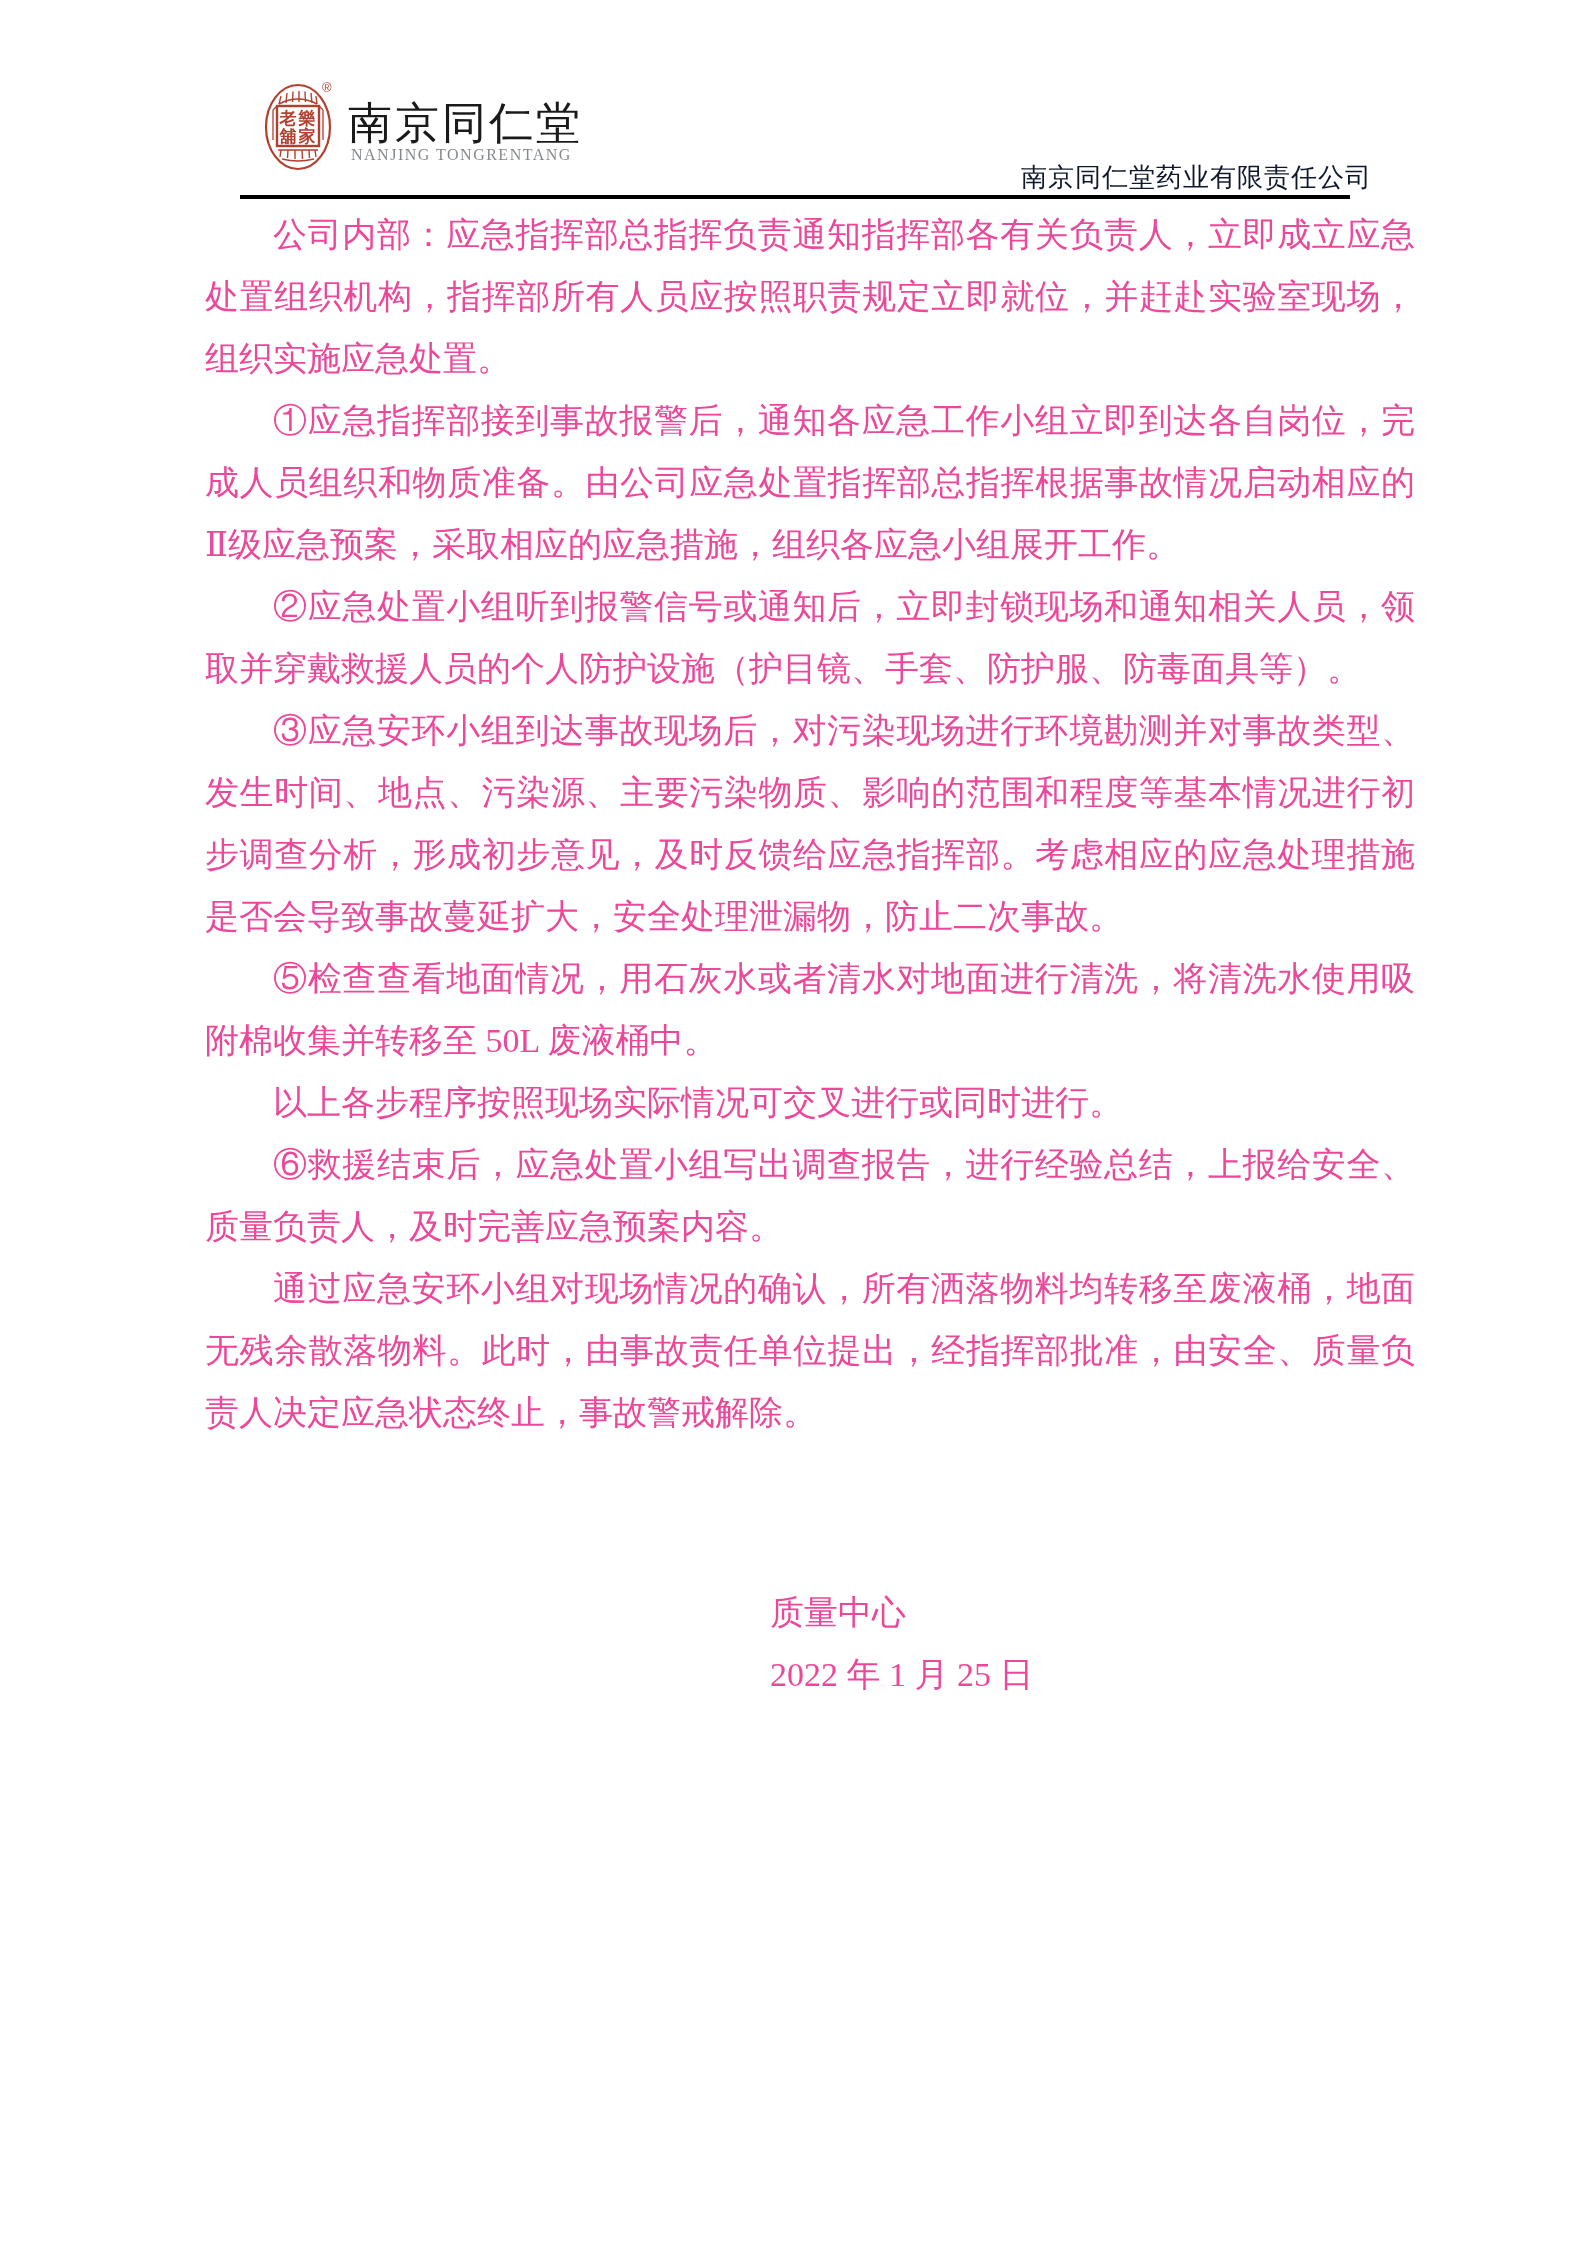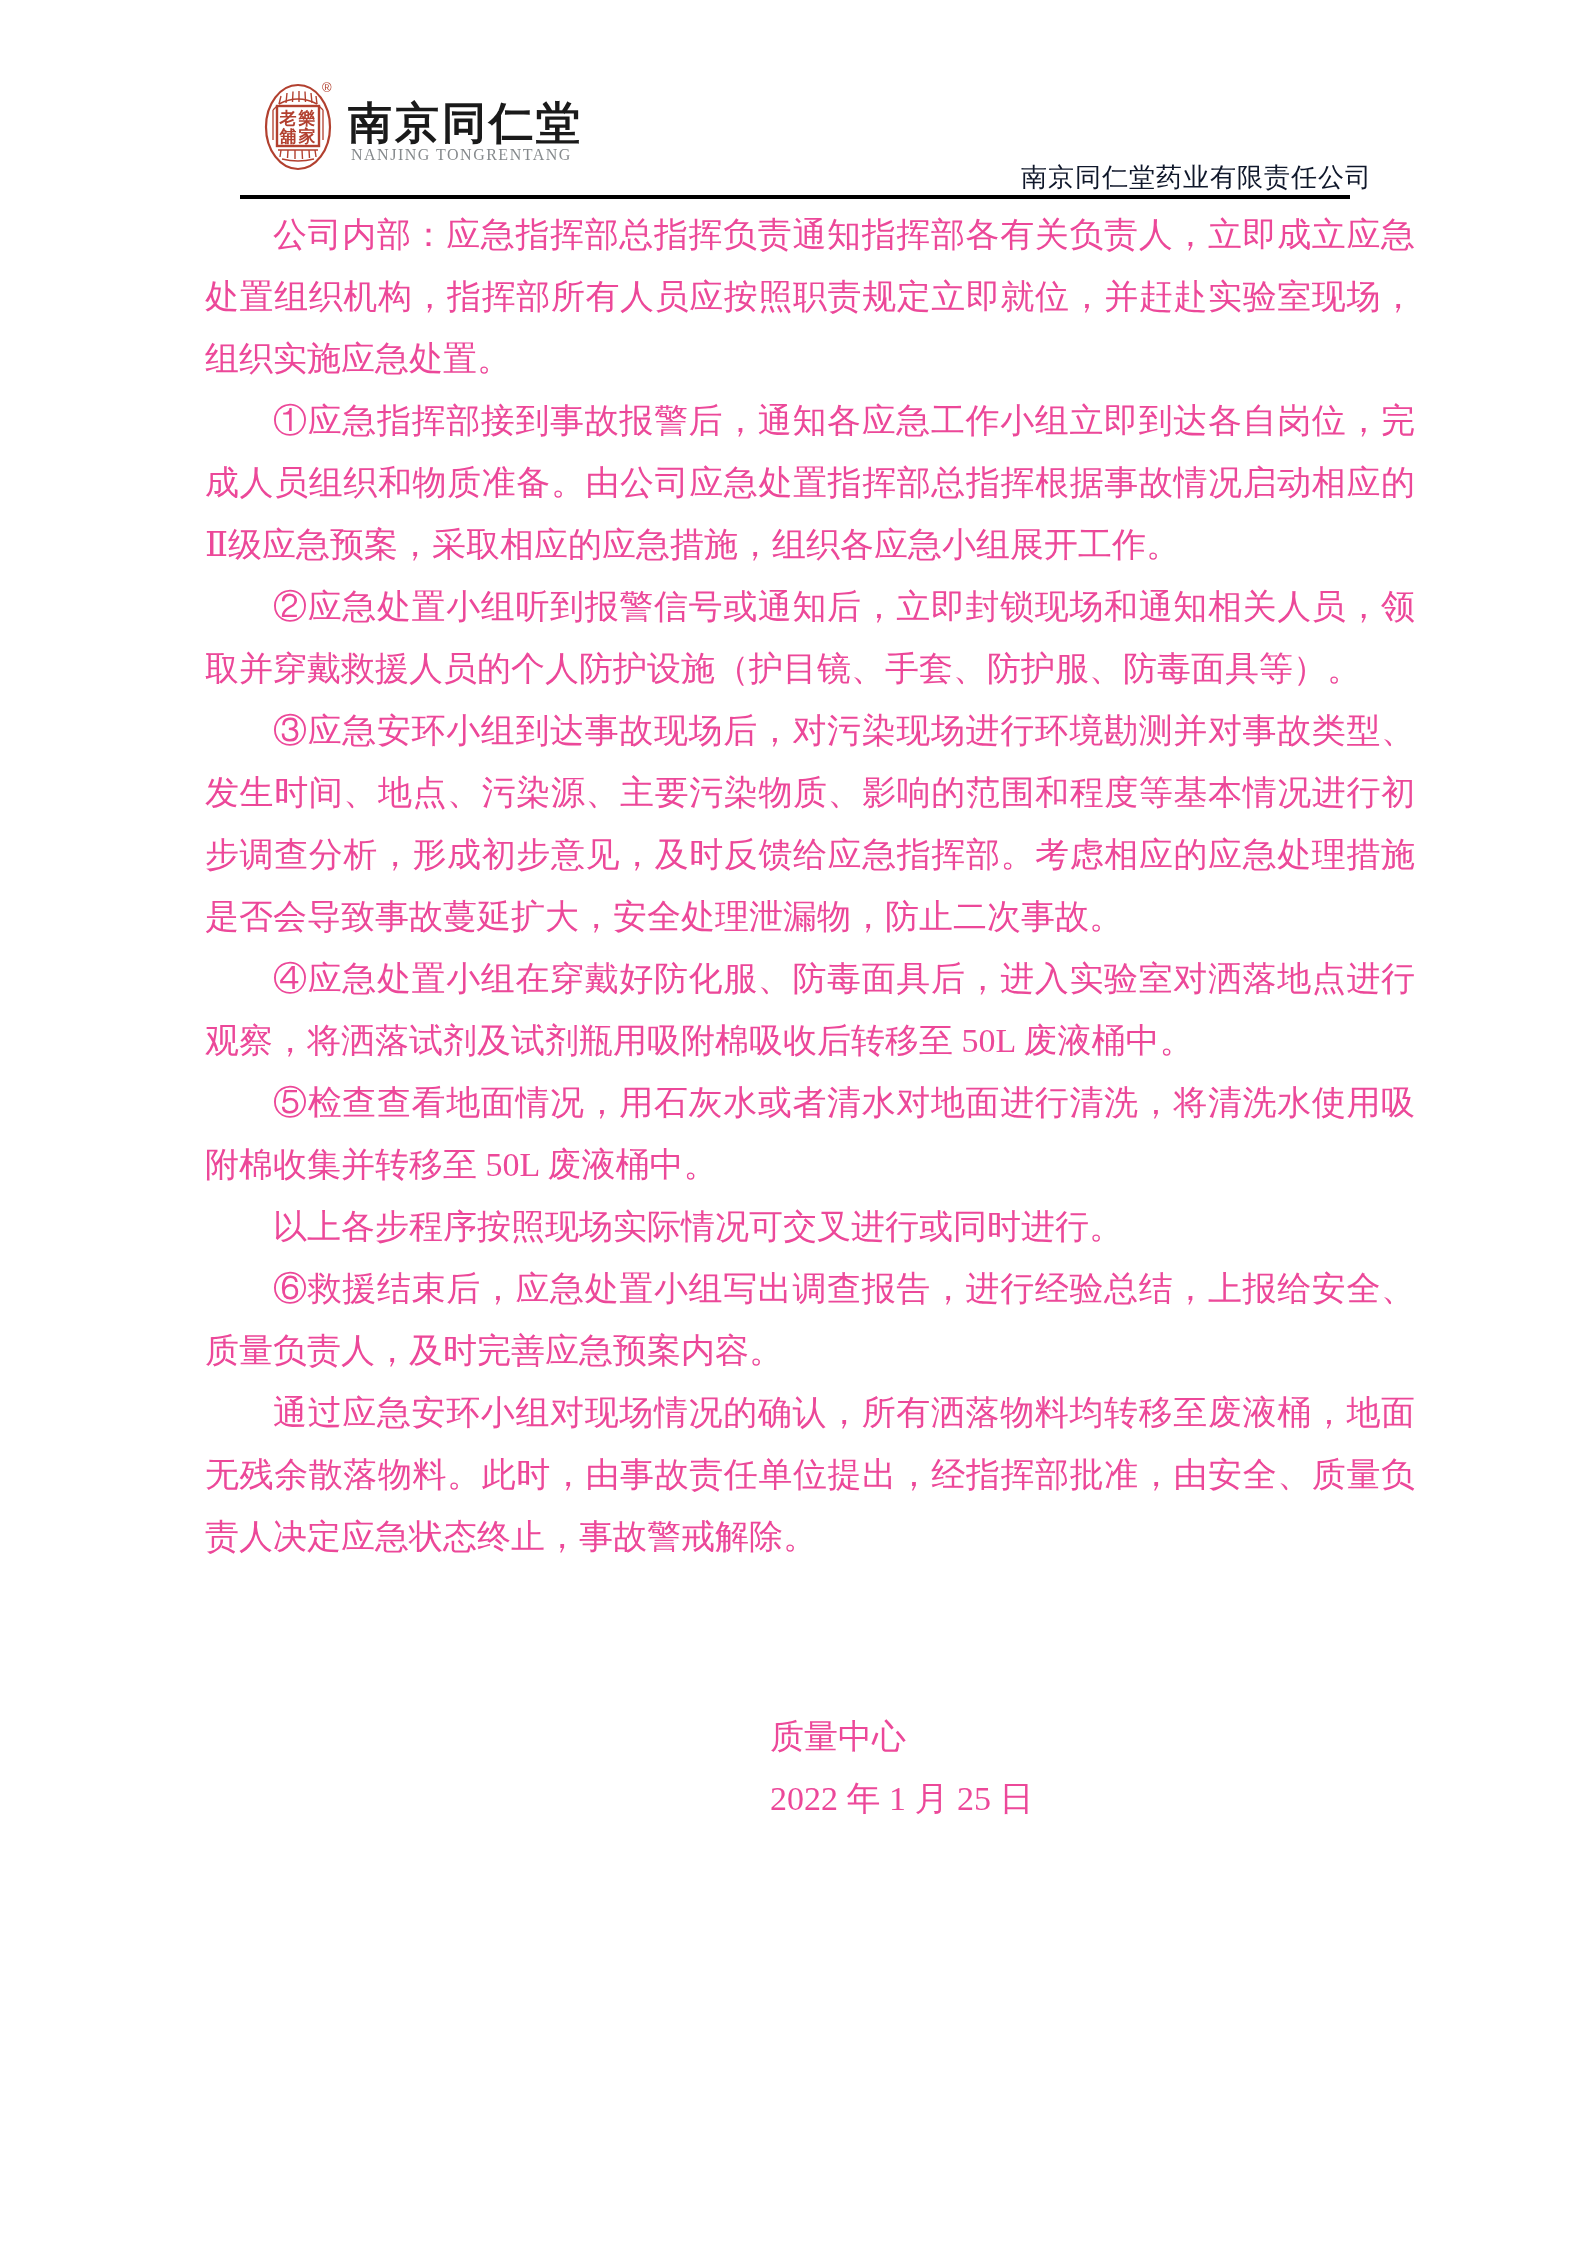--- a/index.html
+++ b/index.html
@@ -27,21 +27,21 @@
     top: 80px;
     font-size: 13px;
     color: #B2402F;
     font-family: "Liberation Sans", sans-serif;
   }
   .brand-cn {
     position: absolute;
     left: 348px;
     top: 94px;
     font-size: 44px;
-    font-weight: 700;
+    font-weight: 400;
     letter-spacing: 3px;
     color: #1a1a1a;
     font-family: "Liberation Serif", "DejaVu Serif", serif;
   }
   .brand-en {
     position: absolute;
     left: 351px;
     top: 146px;
     font-size: 16px;
     letter-spacing: 1.5px;
@@ -121,21 +121,20 @@
 
   <div class="company-name">南京同仁堂药业有限责任公司</div>
   <div class="header-rule"></div>
 
   <div class="doc-body">
     <div>
         <p class="para">公司内部：应急指挥部总指挥负责通知指挥部各有关负责人，立即成立应急处置组织机构，指挥部所有人员应按照职责规定立即就位，并赶赴实验室现场，组织实施应急处置。</p>
         <p class="para">①应急指挥部接到事故报警后，通知各应急工作小组立即到达各自岗位，完成人员组织和物质准备。由公司应急处置指挥部总指挥根据事故情况启动相应的Ⅱ级应急预案，采取相应的应急措施，组织各应急小组展开工作。</p>
         <p class="para">②应急处置小组听到报警信号或通知后，立即封锁现场和通知相关人员，领取并穿戴救援人员的个人防护设施（护目镜、手套、防护服、防毒面具等）。</p>
         <p class="para">③应急安环小组到达事故现场后，对污染现场进行环境勘测并对事故类型、发生时间、地点、污染源、主要污染物质、影响的范围和程度等基本情况进行初步调查分析，形成初步意见，及时反馈给应急指挥部。考虑相应的应急处理措施是否会导致事故蔓延扩大，安全处理泄漏物，防止二次事故。</p>
-        <p class="para">④应急处置小组在穿戴好防化服、防毒面具后，进入实验室对洒落地点进行观察，将洒落试剂及试剂瓶用吸附棉吸收后转移至 50L 废液桶中。</p>
         <p class="para">⑤检查查看地面情况，用石灰水或者清水对地面进行清洗，将清洗水使用吸附棉收集并转移至 50L 废液桶中。</p>
         <p class="para">以上各步程序按照现场实际情况可交叉进行或同时进行。</p>
         <p class="para">⑥救援结束后，应急处置小组写出调查报告，进行经验总结，上报给安全、质量负责人，及时完善应急预案内容。</p>
         <p class="para">通过应急安环小组对现场情况的确认，所有洒落物料均转移至废液桶，地面无残余散落物料。此时，由事故责任单位提出，经指挥部批准，由安全、质量负责人决定应急状态终止，事故警戒解除。</p>
       </div>
 
     <div class="signature">
       <div>质量中心</div>
       <div>2022 年 1 月 25 日</div>
     </div>

